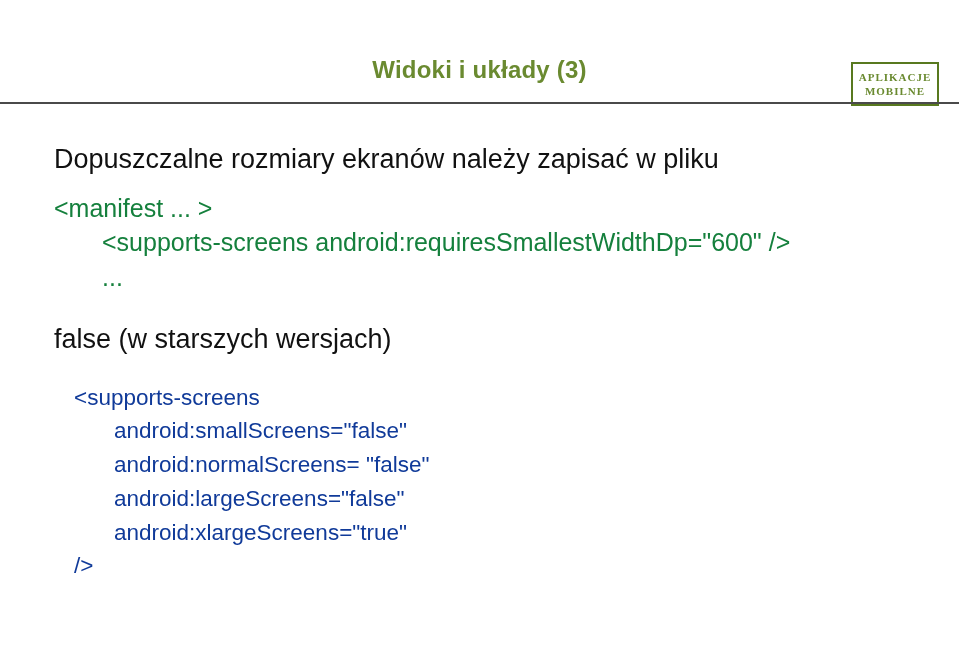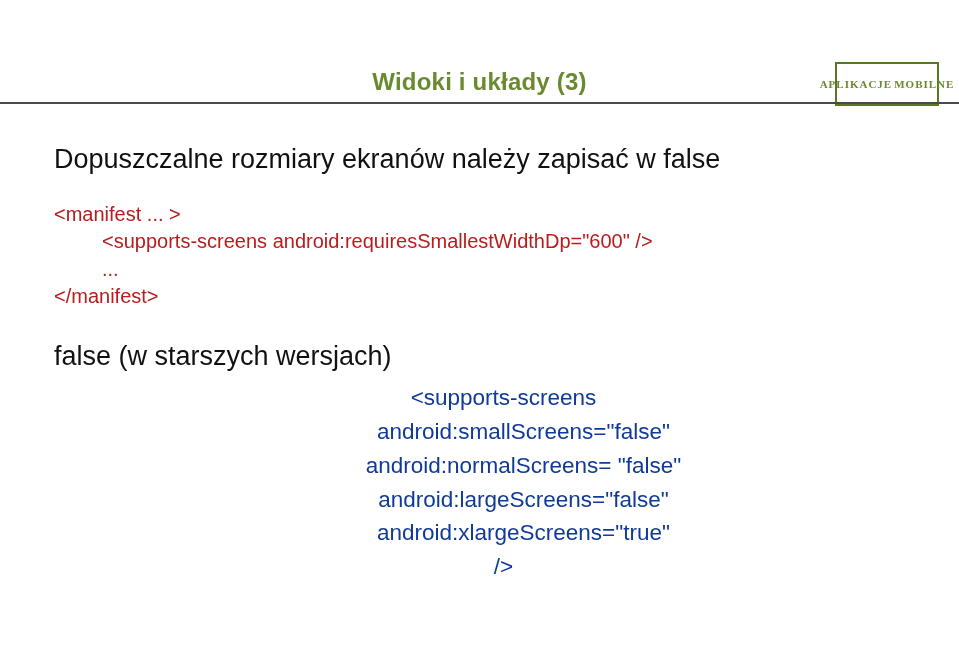--- a/index.html
+++ b/index.html
@@ -10,41 +10,41 @@
     position: relative;
   }
   .slide {
     position: relative;
     width: 959px;
     height: 647px;
     padding: 28px 0 0 0;
   }
   .title-row {
     display: flex;
-    align-items: flex-end;
+    align-items: center;
     position: relative;
     height: 52px;
   }
   .title {
     flex: 1;
     text-align: center;
     font-weight: bold;
     font-size: 24px;
     color: #6a8a30;
     letter-spacing: .2px;
   }
   .corner-box {
     position: absolute;
     right: 20px;
     top: 18px;
-    width: 104px;
+    width: 88px;
     height: 44px;
     border: 2px solid #58791f;
     display: flex;
-    flex-direction: row;
+    flex-direction: column;
     align-items: center;
     justify-content: center;
     gap: 2px;
   }
   .corner-box span {
     font-size: 11px;
     letter-spacing: 1px;
     color: #6a8a30;
     font-weight: 600;
     font-family: "Times New Roman", serif;
@@ -64,40 +64,39 @@
   }
   .body {
     padding: 30px 26px 0 54px;
   }
   .intro {
     font-size: 27px;
     color: #111;
     line-height: 1.28;
   }
   .code {
-    margin-top: 24px;
-    font-size: 20px;
-    color: #b91c1c;
+    margin-top: 14px;
+    font-size: 25px;
+    color: #15803d;
     line-height: 1.38;
     font-family: Arial, Helvetica, sans-serif;
   }
   .code .indent1 { padding-left: 48px; display: block; }
   .section2 {
     margin-top: 28px;
     font-size: 27px;
     color: #111;
     line-height: 1.28;
   }
   .code2 {
-    margin-top: 8px;
+    margin-top: 24px;
     font-size: 22.5px;
     color: #103a99;
     line-height: 1.5;
     font-family: Arial, Helvetica, sans-serif;
-    text-align: center;
   }
   .code2 .indent0 { padding-left: 20px; display: block; }
   .code2 .indent1 { padding-left: 60px; display: block; }
 </style>
 </head>
 <body>
 
 <div class="slide">
 
   <div class="hr-outer">
@@ -112,28 +111,27 @@
     </div>
   </div>
 
   <div class="hr-outer">
     <div class="hr"></div>
   </div>
 
   <div class="body">
 
     <div class="intro">
-      <span>Dopuszczalne rozmiary ekranów należy zapisać w false</span><br>
+      <span>Dopuszczalne rozmiary ekranów należy zapisać w pliku</span><br>
     </div>
 
     <div class="code">
       <span>&lt;manifest ... &gt;</span>
       <span class="indent1">&lt;supports-screens android:requiresSmallestWidthDp="600" /&gt;</span>
       <span class="indent1">...</span>
-      <span>&lt;/manifest&gt;</span>
     </div>
 
     <div class="section2">
       <span>false (w starszych wersjach)</span>
     </div>
 
     <div class="code2">
       <span class="indent0">&lt;supports-screens</span>
       <span class="indent1">android:smallScreens="false"</span>
       <span class="indent1">android:normalScreens= "false"</span>

